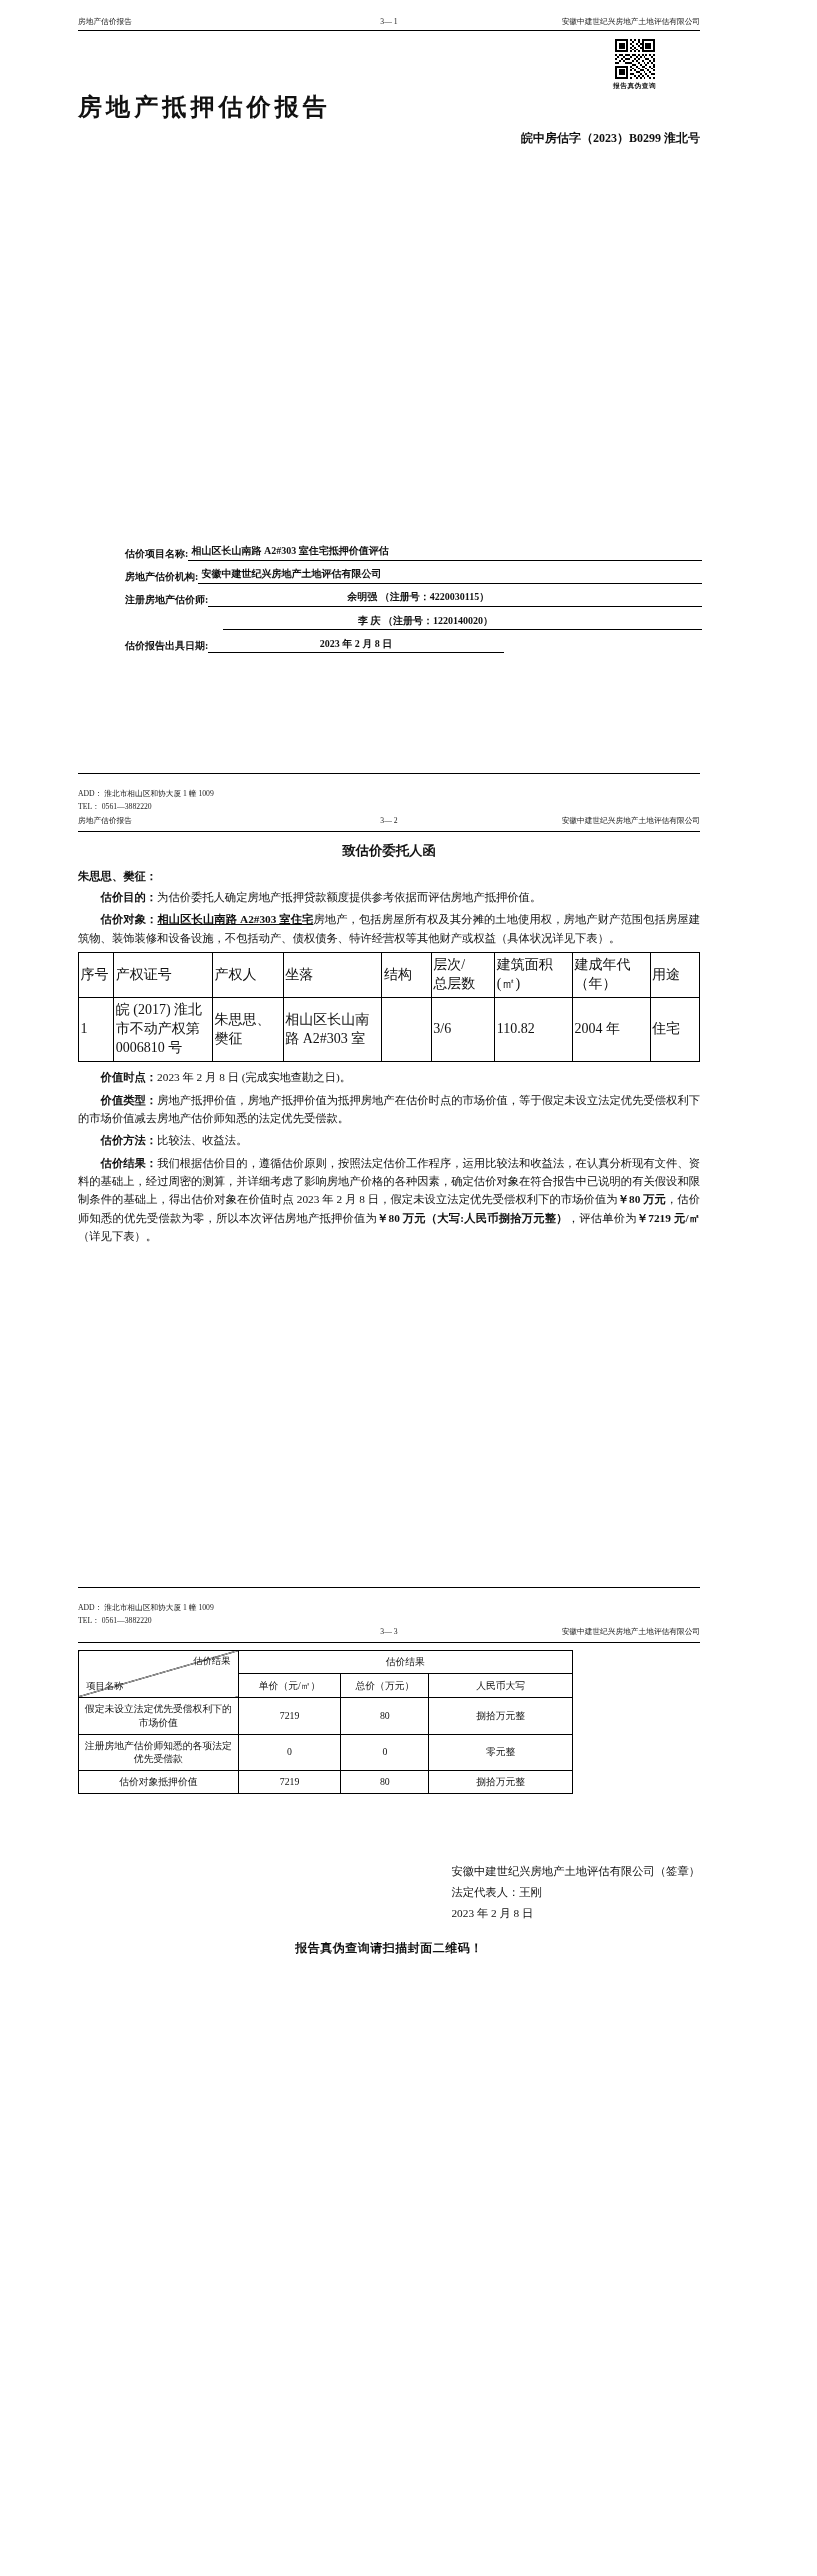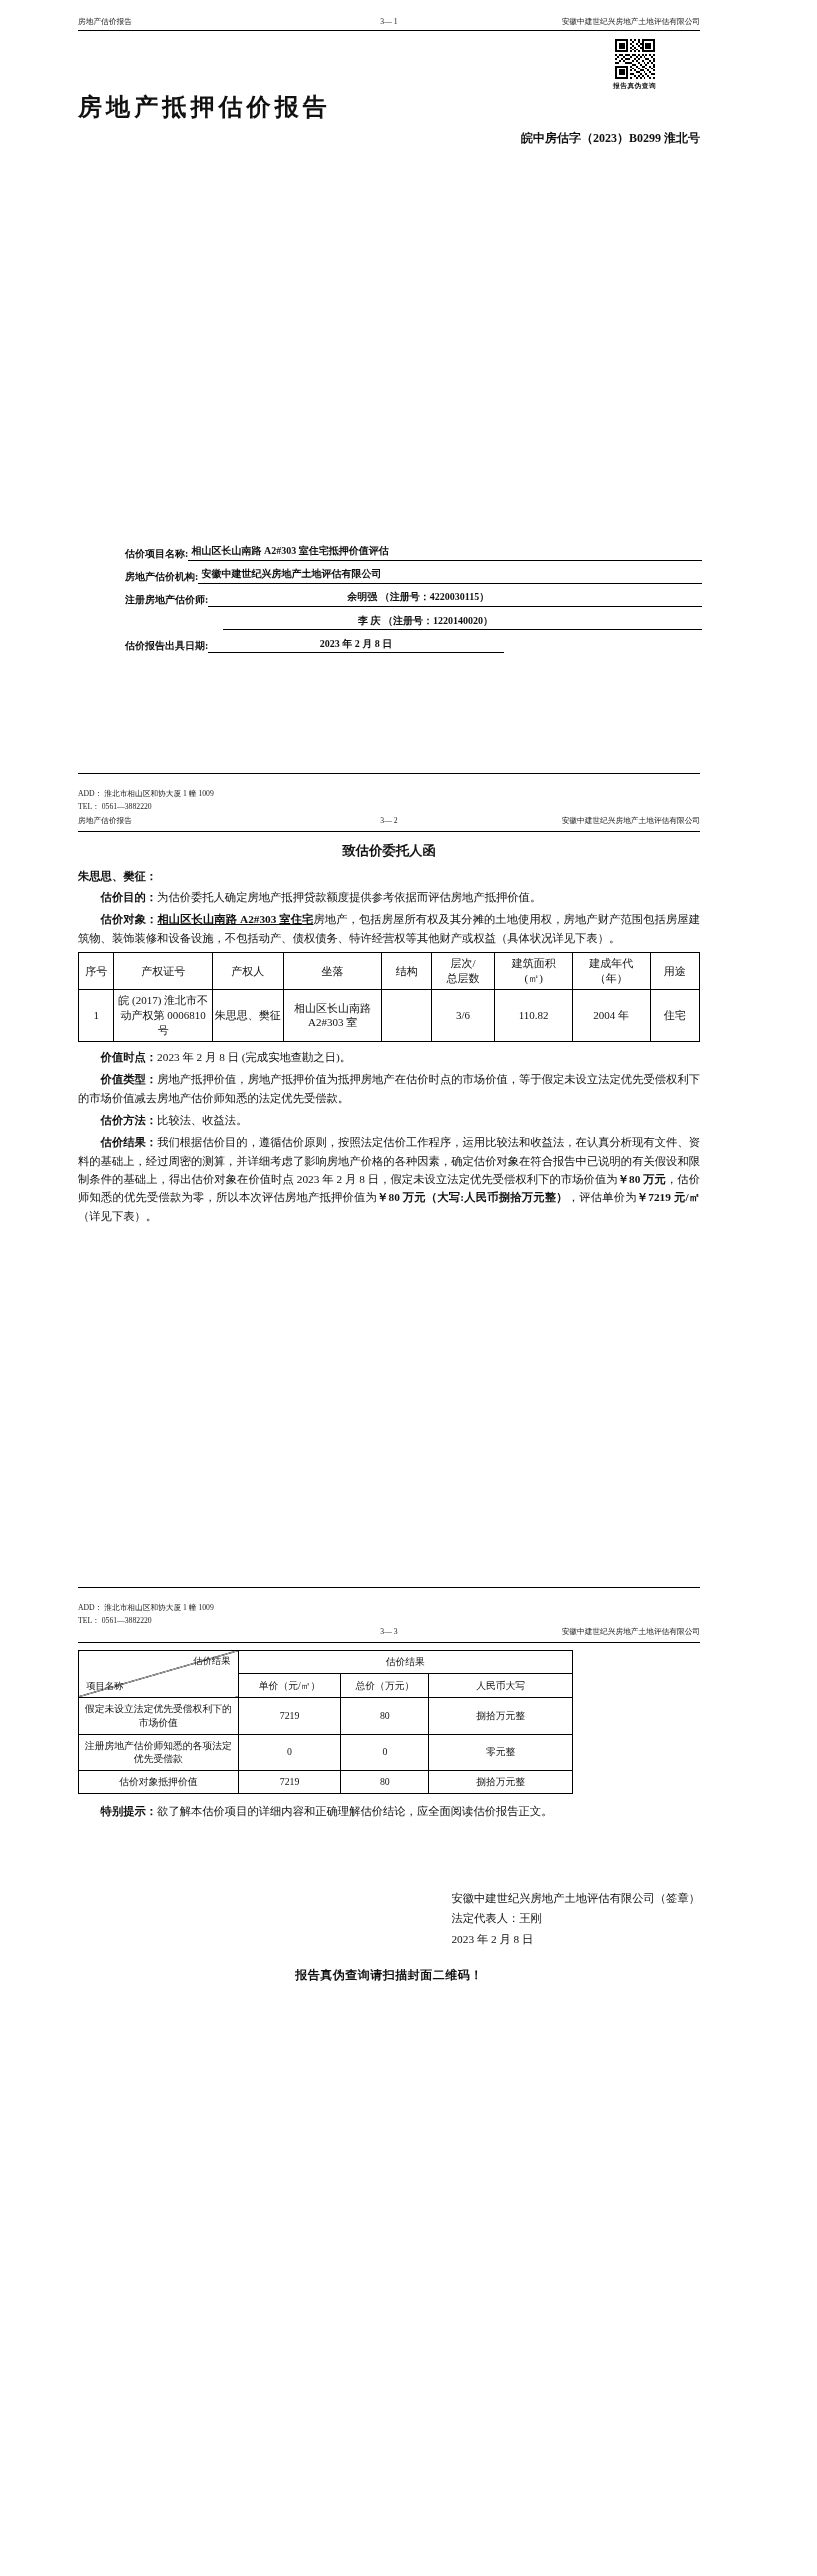--- a/index.html
+++ b/index.html
@@ -32,21 +32,21 @@
 
   
   .page{position:absolute;left:78px;width:622px;font-size:11.3px;line-height:1.62;}
   h2.letter-h{text-align:center;font-size:13.4px;font-weight:bold;margin:8.2px 0 5.2px;}
   .sal{font-weight:bold;margin:0 0 3.1px;}
   p.body{margin:0 0 4.1px;text-align:justify;}
   .indent{text-indent:2em;}
   .b{font-weight:bold;}
   .bu{font-weight:bold;text-decoration:underline;}
 
-  table.t1{width:100%;border-collapse:collapse;font-size:11px;line-height:1.35;text-align:center;margin:5.2px 0 6.2px;}
+  table.t1{width:100%;border-collapse:collapse;font-size:14px;line-height:1.35;text-align:left;margin:5.2px 0 6.2px;}
   table.t1 th,table.t1 td{border:0.5px solid #000;padding:3.1px 1.5px;font-weight:normal;white-space:pre-line;vertical-align:middle;}
 
   table.t2{border-collapse:collapse;font-size:9.8px;line-height:1.4;text-align:center;margin:7.2px 0 8.2px;width:495px;}
   table.t2 td{border:0.5px solid #000;padding:4.1px 3.1px;vertical-align:middle;}
   td.corner{position:relative;padding:0;height:38px;
     background:linear-gradient(to bottom right,transparent calc(50% - 0.5px),#000 calc(50% - 0.3px),#000 calc(50% + 0.3px),transparent calc(50% + 0.5px));}
   .c-tr{position:absolute;top:4.1px;right:7.2px;font-size:9.3px;}
   .c-bl{position:absolute;bottom:4.1px;left:7.2px;font-size:9.3px;}
 
   .sig{margin-top:67px;margin-left:auto;width:fit-content;font-size:11.3px;line-height:1.85;}
@@ -236,23 +236,20 @@
       </tr>
       <tr>
         <td>估价对象抵押价值</td>
         <td>7219</td>
         <td>80</td>
         <td>捌拾万元整</td>
       </tr>
     </tbody>
       </table>
 
-    <p class="body indent">
-      <span class="b">特别提示：</span><span>欲了解本估价项目的详细内容和正确理解估价结论，应全面阅读估价报告正文。</span>
-    </p>
 
     <div class="sig">
       <div>安徽中建世纪兴房地产土地评估有限公司（签章）</div>
       <div>法定代表人：王刚</div>
       <div>2023 年 2 月 8 日</div>
     </div>
 
     <div class="qr-notice">报告真伪查询请扫描封面二维码！</div>
   </section>
 

